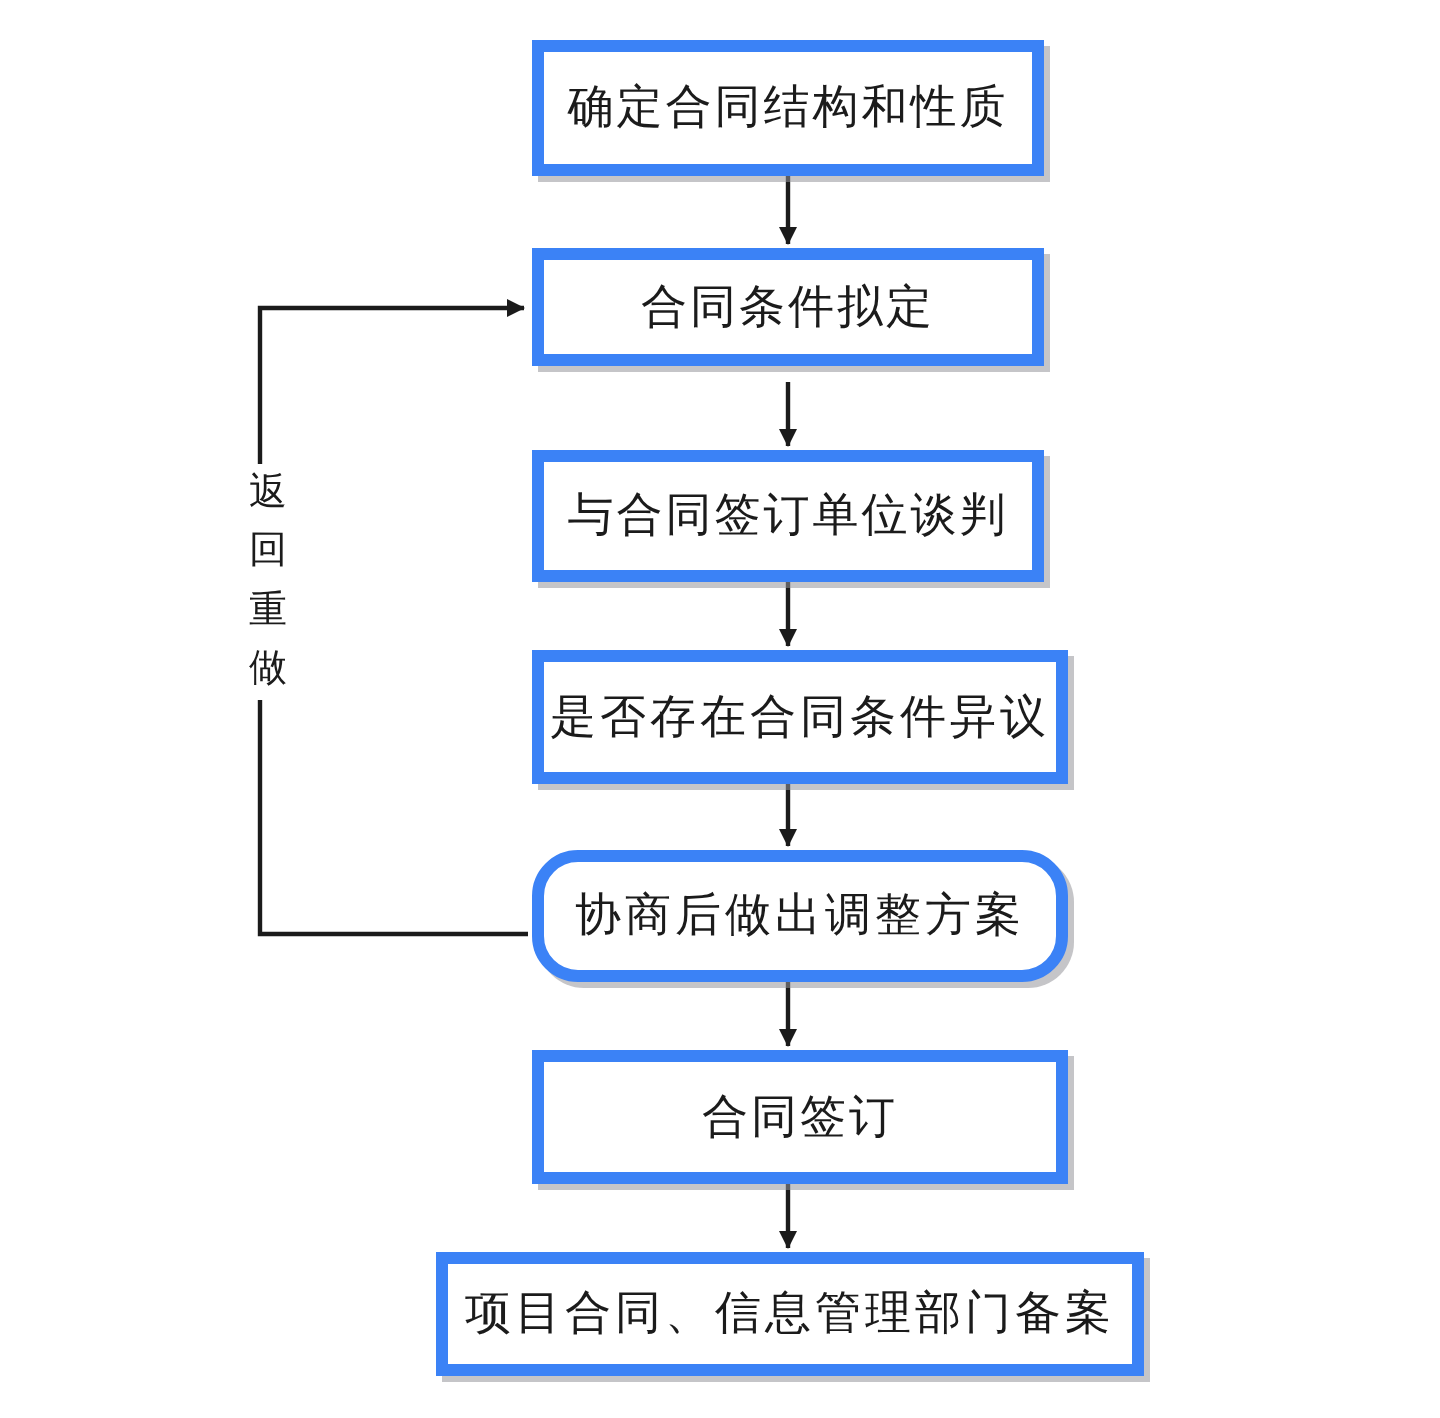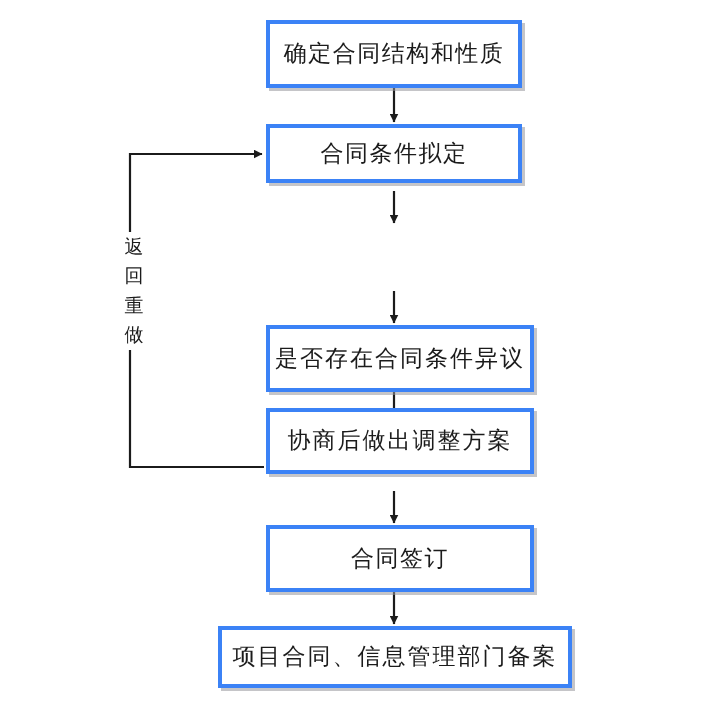--- a/index.html
+++ b/index.html
@@ -20,21 +20,21 @@
     position: absolute;
     left: 0;
     top: 0;
     width: 720px;
     height: 709px;
   }
   .node-box {
     position: absolute;
     box-sizing: border-box;
     background: #ffffff;
-    border: 4px solid #3b82f6;
+    border: 6px solid #3b82f6;
     box-shadow: 3px 3px 0 0 rgba(150,150,155,0.55);
     display: flex;
     align-items: center;
     justify-content: center;
     z-index: 3;
   }
   .node-label {
     font-family: "Liberation Serif", "DejaVu Serif", serif;
     font-size: 23px;
     color: #1b1b1b;
@@ -89,26 +89,29 @@
   </svg>
 
   <div class="node-box" style="left:266px; top:20px; width:256px; height:68px;">
     <span class="node-label">确定合同结构和性质</span>
   </div>
 
   <div class="node-box" style="left:266px; top:124px; width:256px; height:59px;">
     <span class="node-label">合同条件拟定</span>
   </div>
 
+  <div class="node-box" style="left:266px; top:225px; width:256px; height:66px;">
+    <span class="node-label">与合同签订单位谈判</span>
+  </div>
 
   <div class="node-box" style="left:266px; top:325px; width:268px; height:67px;">
     <span class="node-label wide">是否存在合同条件异议</span>
   </div>
 
-  <div class="node-box" style="left:266px; top:408px; width:268px; height:66px;">
+  <div class="node-box" style="left:266px; top:425px; width:268px; height:66px;border-radius:23px;">
     <span class="node-label wide">协商后做出调整方案</span>
   </div>
 
   <div class="node-box" style="left:266px; top:525px; width:268px; height:67px;">
     <span class="node-label">合同签订</span>
   </div>
 
   <div class="node-box" style="left:218px; top:626px; width:354px; height:62px;">
     <span class="node-label wide">项目合同、信息管理部门备案</span>
   </div>

